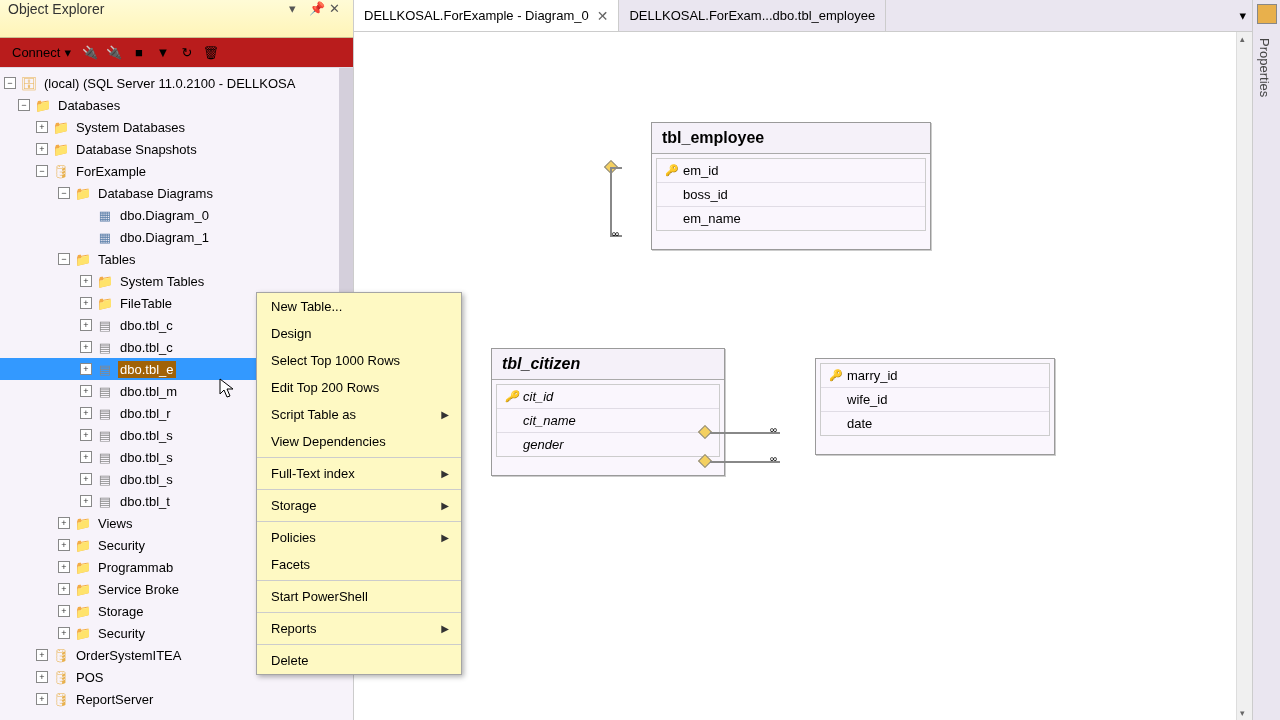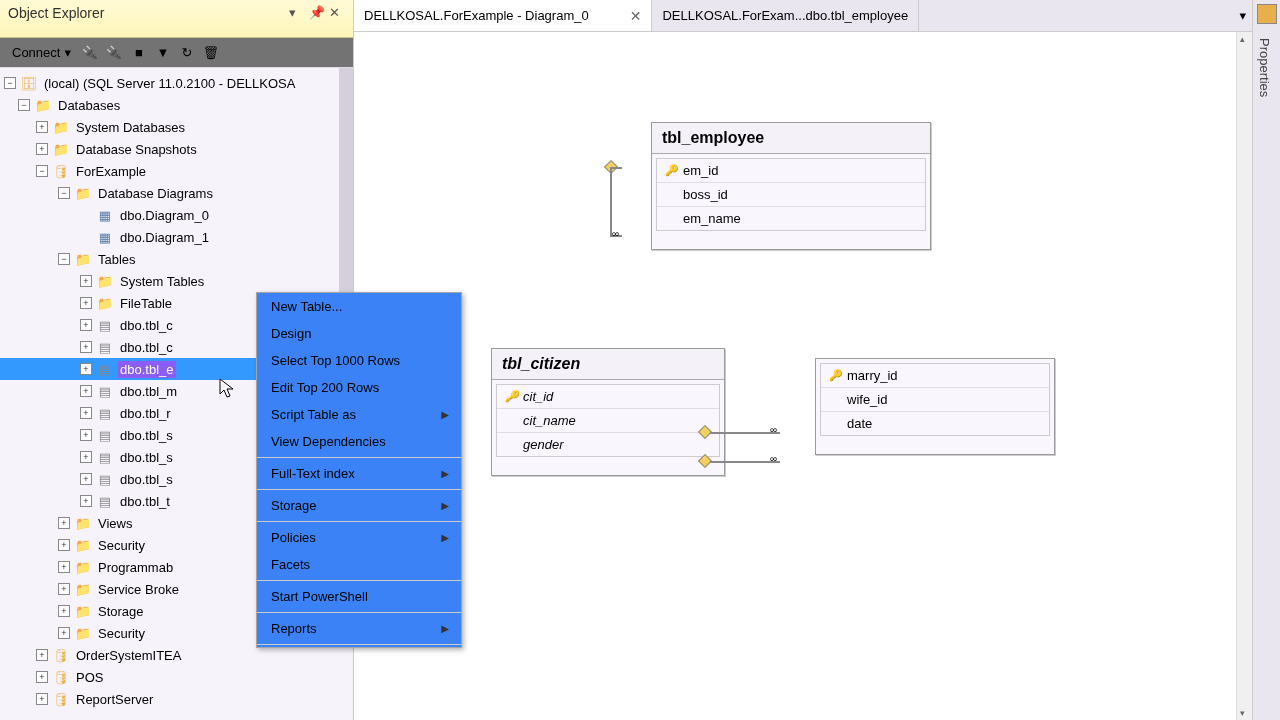--- a/index.html
+++ b/index.html
@@ -2,51 +2,51 @@
 <html><head>
 <meta charset="utf-8">
 <style>
 * { margin: 0; padding: 0; box-sizing: border-box; font-family: "Segoe UI", Tahoma, sans-serif; font-size: 13px; }
 body { background: #fff; overflow: hidden; width: 1280px; height: 720px; position: relative; }
 
 .panel { position: absolute; }
 
 
 .explorer { left: 0; top: 0; width: 354px; height: 720px; background: #f7f3fa; border-right: 1px solid #ccc; }
-.explorer-titlebar { height: 38px; background: linear-gradient(#fffbd6, #fff5b8); border-bottom: 1px solid #c9c193; display: flex; align-items: flex-end; padding: 16px 8px; }
+.explorer-titlebar { height: 38px; background: linear-gradient(#fffbd6, #fff5b8); border-bottom: 1px solid #c9c193; display: flex; align-items: flex-start; padding: 1px 8px; }
 .explorer-title { flex: 1; font-size: 14px; color: #333; }
 .titlebar-btn { width: 16px; height: 16px; margin-left: 4px; color: #555; cursor: pointer; }
 
-.toolbar { height: 30px; background: #737373; border-bottom: 1px solid #e0dce5; display: flex; align-items: center; padding: 12px 6px; gap: 4px; }
+.toolbar { height: 30px; background: #b91c1c; border-bottom: 1px solid #e0dce5; display: flex; align-items: center; padding: 12px 6px; gap: 4px; }
 .connect-btn { padding: 2px 6px; display: flex; align-items: center; gap: 4px; cursor: pointer; }
 .tool-icon { width: 20px; height: 20px; display: flex; align-items: center; justify-content: center; cursor: pointer; }
 
 .tree { padding: 4px 0; overflow: hidden; height: calc(100% - 60px); position: relative; }
 .tree-row { display: flex; align-items: center; height: 22px; padding-left: 4px; white-space: nowrap; cursor: pointer; }
 .tree-row.selected { background: #3399ff; color: white; }
-.tree-row.selected .node-label { background: #8b5cf6; color: white; }
+.tree-row.selected .node-label { background: #a16207; color: white; }
 .expander { width: 12px; height: 12px; border: 1px solid #888; display: flex; align-items: center; justify-content: center; font-size: 9px; line-height: 1; margin-right: 4px; background: white; color: #333; }
 .expander.empty { border: none; background: transparent; }
 .node-icon { width: 18px; height: 16px; margin-right: 4px; display: inline-flex; align-items: center; justify-content: center; }
 .folder-icon { color: #d9a23e; }
 .db-icon { color: #e8b04c; }
 .table-icon { color: #888; }
 .diagram-icon { color: #5a7ea8; }
 .node-label { padding: 1px 2px; }
 .indent-1 { padding-left: 18px; }
 .indent-2 { padding-left: 36px; }
 .indent-3 { padding-left: 58px; }
 .indent-4 { padding-left: 80px; }
 
 .tree-scroll { position: absolute; right: 0; top: 0; width: 14px; height: 250px; background: #d4cfdb; }
 
 
 .tabs { position: absolute; left: 354px; top: 0; right: 28px; height: 32px; background: #eae6f0; border-bottom: 1px solid #ccc; display: flex; }
 .tab { display: flex; align-items: center; padding: 0 10px; height: 100%; border-right: 1px solid #ccc; cursor: pointer; font-size: 13px; }
-.tab.active { background: #fff; gap: 33px; }
+.tab.active { background: #fff; }
 .tab-close { margin-left: 8px; font-size: 14px; color: #666; cursor: pointer; }
 .tabs-dropdown { margin-left: auto; padding: 0 6px; display: flex; align-items: center; cursor: pointer; }
 
 
 .canvas { position: absolute; left: 354px; top: 32px; right: 28px; bottom: 0; background: #fff; }
 .canvas-scroll-v { position: absolute; right: 0; top: 0; width: 16px; height: 100%; background: #f0f0f0; border-left: 1px solid #ddd; }
 .canvas-scroll-v::before { content: "▴"; position: absolute; top: 2px; left: 3px; font-size: 9px; color: #666; }
 .canvas-scroll-v::after { content: "▾"; position: absolute; bottom: 2px; left: 3px; font-size: 9px; color: #666; }
 
 
@@ -58,21 +58,21 @@
 .key-icon { width: 18px; display: inline-block; color: #d4a028; font-size: 11px; }
 .dcol-name { flex: 1; }
 .dtable-footer { height: 14px; }
 
 .relation-stub { position: absolute; width: 16px; height: 16px; }
 .rel-diamond { width: 10px; height: 10px; background: #f4d060; border: 1px solid #888; transform: rotate(45deg); }
 .rel-line { position: absolute; height: 2px; background: #888; }
 .rel-8 { position: absolute; font-size: 10px; }
 
 
-.context-menu { position: absolute; left: 256px; top: 292px; width: 206px; background: #3b82f6; border: 1px solid #a5a5a5; box-shadow: 2px 2px 5px rgba(0,0,0,0.3); z-index: 1000; }
+.context-menu { position: absolute; left: 256px; top: 292px; width: 206px; background: #fef9c3; border: 1px solid #a5a5a5; box-shadow: 2px 2px 5px rgba(0,0,0,0.3); z-index: 1000; }
 .menu-item { padding: 6px 12px 6px 14px; cursor: pointer; display: flex; align-items: center; justify-content: space-between; font-size: 14px; }
 .menu-sep { height: 1px; background: #ccc; margin: 2px 0; }
 .submenu-arrow { font-size: 10px; color: #333; }
 
 
 .right-bar { position: absolute; right: 0; top: 0; width: 28px; height: 720px; background: #eae6f0; border-left: 1px solid #ccc; }
 .prop-tab { writing-mode: vertical-rl; padding: 10px 4px; cursor: pointer; font-size: 13px; color: #444; }
 .prop-icon { width: 20px; height: 20px; margin: 4px auto; background: #e8b04c; border: 1px solid #888; }
 
 .cursor-arrow { position: absolute; left: 219px; top: 378px; z-index: 2000; pointer-events: none; }
@@ -387,17 +387,20 @@
   <div class="menu-sep"></div>
   <div class="menu-item">
       <span>Start PowerShell</span>
     </div>
   <div class="menu-sep"></div>
   <div class="menu-item">
       <span>Reports</span>
       <span class="submenu-arrow">▶</span>
     </div>
   <div class="menu-sep"></div>
+  <div class="menu-item">
+      <span>Delete</span>
+    </div>
 </div>
 
 <svg class="cursor-arrow" width="18" height="22">
   <path d="M1,1 L1,16 L5,12 L8,19 L11,18 L8,11 L14,11 Z" fill="white" stroke="black" stroke-width="1"></path>
 </svg>
 
 </body></html>

